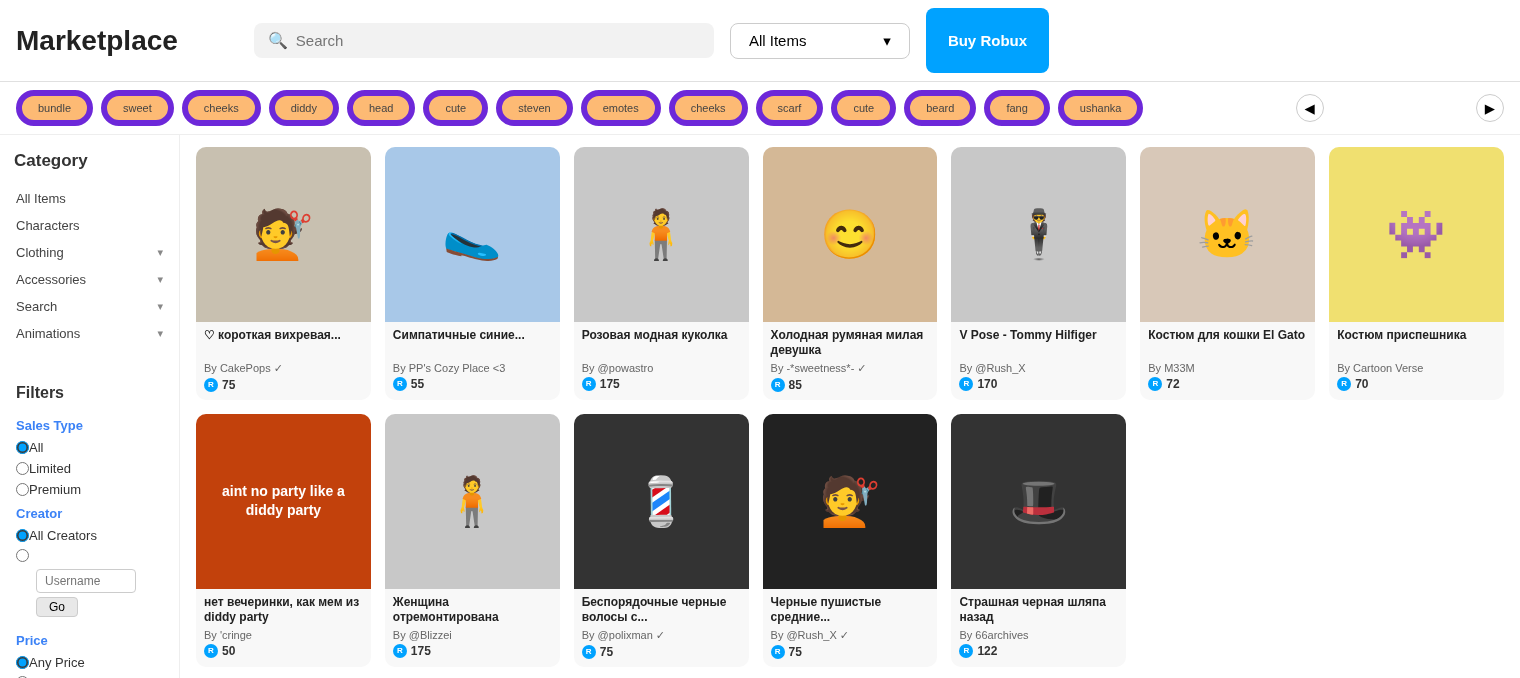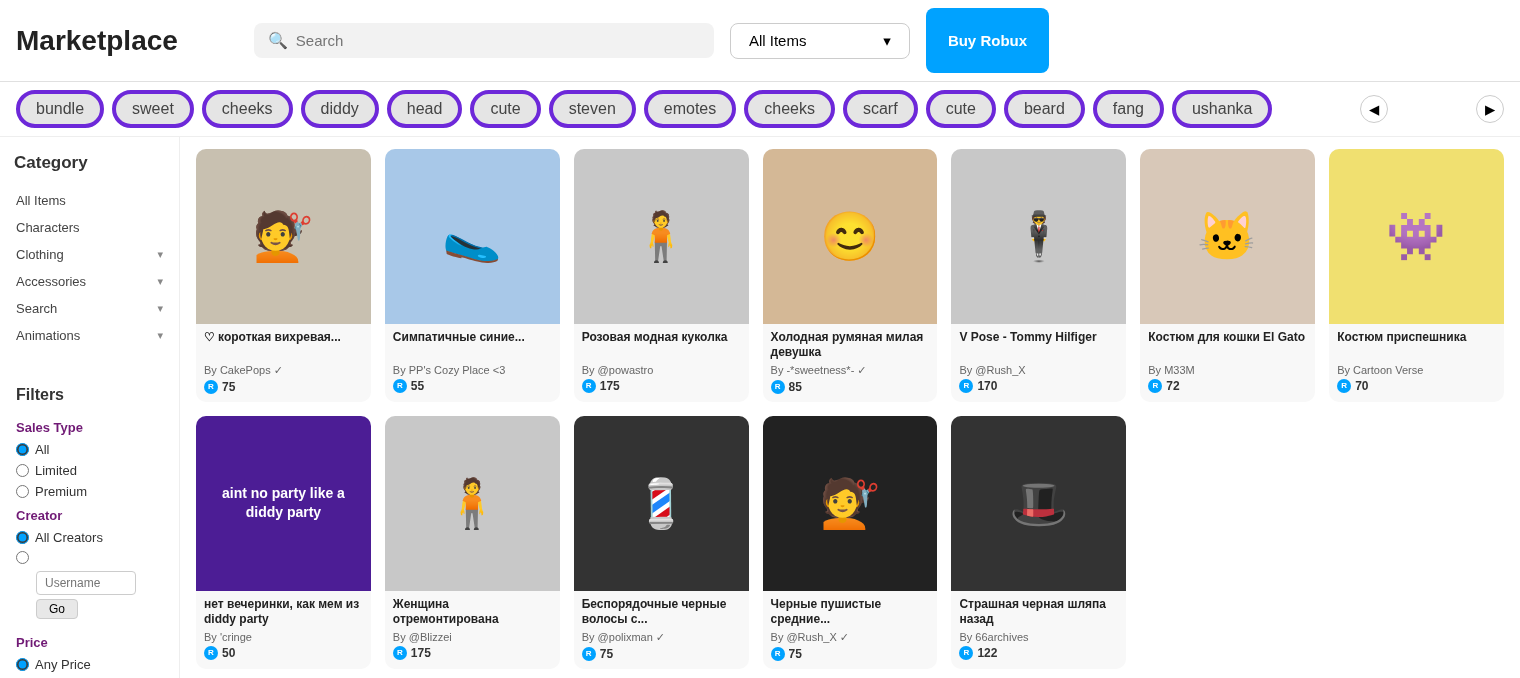--- a/index.html
+++ b/index.html
@@ -6,34 +6,34 @@
     body { font-family: 'Segoe UI', Arial, sans-serif; background: #fff; color: #333; font-size: 13px; overflow-x: hidden; }
 
     .app-header { display: flex; align-items: center; padding: 8px 16px; gap: 16px; border-bottom: 1px solid #e0e0e0; }
     .app-title { font-size: 28px; font-weight: 900; color: #222; }
     .search-wrap { flex: 1; display: flex; align-items: center; background: #f2f2f2; border-radius: 8px; padding: 8px 14px; gap: 8px; margin-left: 60px; max-width: 460px; }
     .search-wrap input { border: none; background: transparent; outline: none; font-size: 15px; width: 100%; color: #555; }
     .all-items-btn { background: #fff; border: 1px solid #ccc; border-radius: 8px; padding: 8px 18px; font-size: 15px; cursor: pointer; display: flex; align-items: center; gap: 8px; min-width: 180px; justify-content: space-between; }
     .buy-robux-btn { background: #00a2ff; color: #fff; border: none; border-radius: 8px; padding: 24px 22px; font-size: 15px; font-weight: 700; cursor: pointer; white-space: nowrap; }
 
     .tags-row { display: flex; align-items: center; padding: 8px 16px; gap: 8px; overflow-x: auto; border-bottom: 1px solid #eee; }
-    .tag-chip { background: #e5e5e5; border-radius: 20px; padding: 6px 16px; font-size: 16px; color: #444; cursor: pointer; white-space: nowrap; border: 4px solid #6d28d9; }
+    .tag-chip { background: #fdba74; border-radius: 20px; padding: 6px 16px; font-size: 11px; color: #444; cursor: pointer; white-space: nowrap; border: 6px solid #6d28d9; }
     .tags-row .next-btn { margin-left: auto; background: #fff; border: 1px solid #ccc; border-radius: 50%; width: 28px; height: 28px; display: flex; align-items: center; justify-content: center; cursor: pointer; flex-shrink: 0; }
 
     .main-layout { display: flex; }
 
     .sidebar { width: 180px; flex-shrink: 0; padding: 12px 8px; border-right: 1px solid #eee; min-height: calc(100vh - 120px); }
     .sidebar-title { font-size: 17px; font-weight: 800; margin-bottom: 10px; padding: 4px 6px; }
     .sidebar-item { padding: 6px 8px; font-size: 13px; cursor: pointer; color: #444; display: flex; align-items: center; justify-content: space-between; border-radius: 4px; }
     .sidebar-item.has-arrow::after { content: '▾'; color: #888; font-size: 11px; }
 
     .filters-section { margin-top: 33px; }
     .filters-title { font-size: 16px; font-weight: 800; padding: 4px 8px; margin-bottom: 6px; }
-    .filter-group-title { font-size: 13px; font-weight: 700; padding: 6px 8px 4px; color: #701a75; }
-    .radio-row { display: flex; align-items: center; gap: 6px; padding: 3px 8px; font-size: 13px; cursor: pointer; }
+    .filter-group-title { font-size: 13px; font-weight: 700; padding: 6px 8px 4px; color: #3b82f6; }
+    .radio-row { display: flex; align-items: center; padding: 3px 8px; font-size: 13px; cursor: pointer; }
     .radio-row input[type=radio] { accent-color: #00a2ff; }
     .username-input { border: 1px solid #ccc; border-radius: 4px; padding: 4px 8px; font-size: 12px; width: 100px; margin-left: 28px; display: block; margin-top: 4px; }
     .go-btn { margin-left: 28px; margin-top: 4px; background: #e8e8e8; border: 1px solid #ccc; border-radius: 4px; padding: 2px 12px; font-size: 12px; cursor: pointer; }
     .price-section { margin-top: 10px; }
     .min-input { border: 1px solid #ccc; border-radius: 4px; padding: 4px 8px; font-size: 12px; width: 78px; margin-left: 28px; display: block; margin-top: 4px; }
 
     .content-area { flex: 1; padding: 12px 16px; overflow-y: auto; }
 
     .items-grid { display: grid; grid-template-columns: repeat(7, 1fr); gap: 14px; }
 
@@ -222,21 +222,21 @@
           <div class="item-info">
             <div class="item-name">Костюм приспешника</div>
             <div class="item-creator">By Cartoon Verse</div>
             <div class="item-price">
               <span class="robux-icon">R</span>
               <span>70</span>
             </div>
           </div>
         </div>
         <div class="item-card">
-          <div class="item-img" style="background: #4c1d95; display: flex; align-items: center; justify-content: flex-end;">
+          <div class="item-img" style="background: #c2410c; display: flex; align-items: center; justify-content: flex-end;">
             <div style="color: rgb(255, 255, 255); font-size: 14px; font-weight: 700; text-align: center; padding: 10px; line-height: 1.4;">aint no party like a diddy party</div>
           </div>
           <div class="item-info">
             <div class="item-name">нет вечеринки, как мем из diddy party</div>
             <div class="item-creator">By 'cringe</div>
             <div class="item-price">
               <span class="robux-icon">R</span>
               <span>50</span>
             </div>
           </div>

